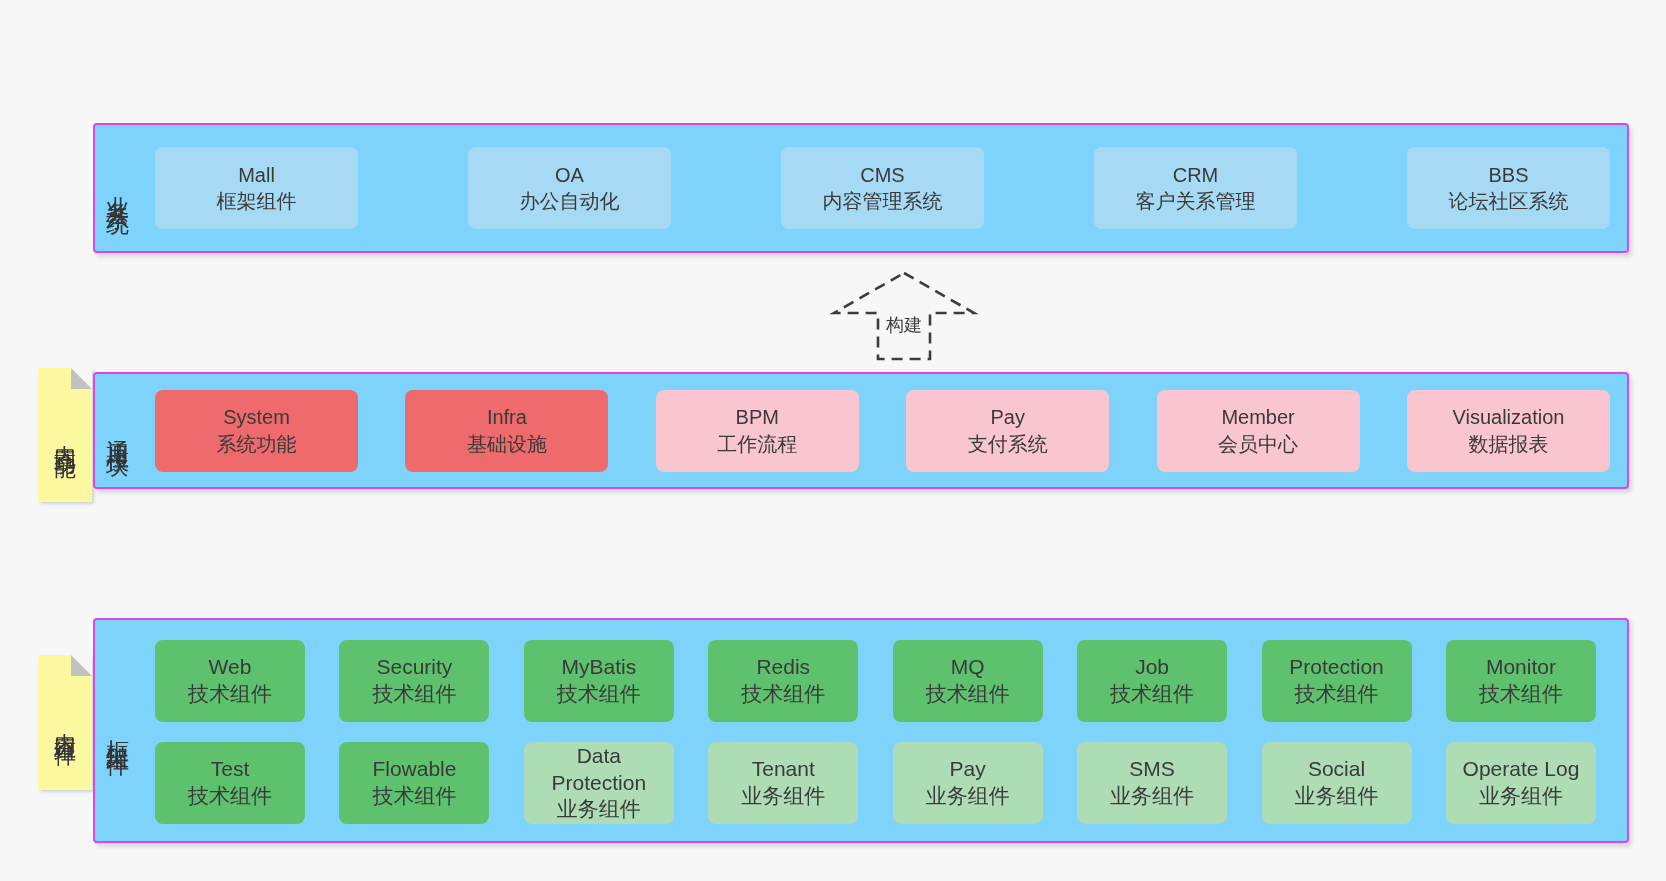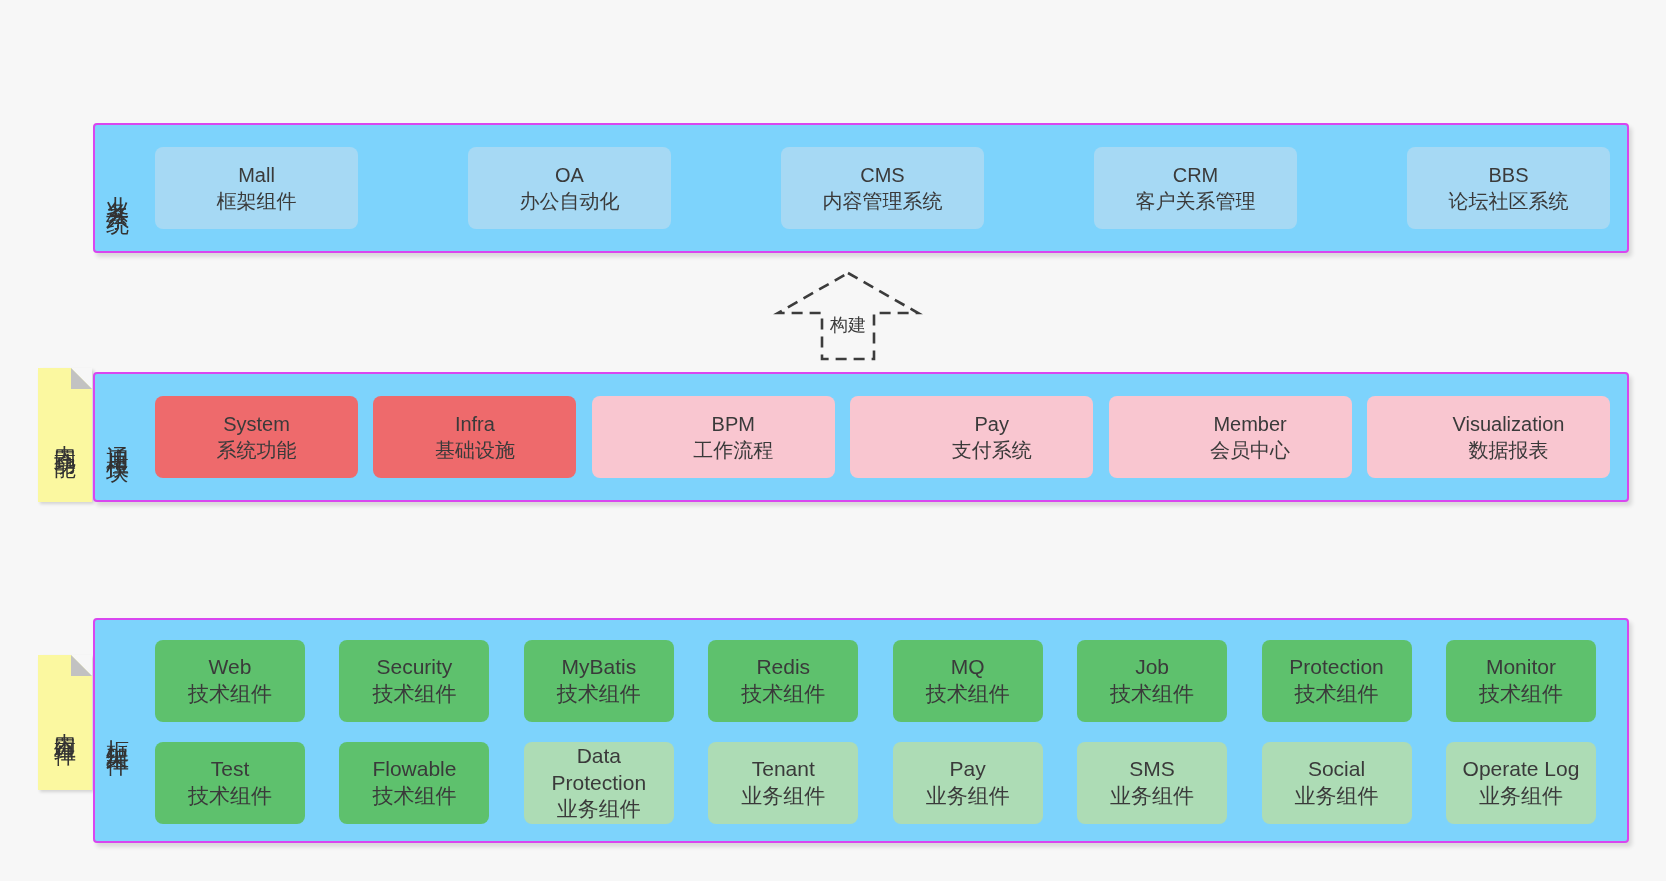--- a/index.html
+++ b/index.html
@@ -17,21 +17,21 @@
   .band{
     position:absolute;
     left:93px;width:1536px;
     background:#7dd3fc;
     border:2px solid #d946ef;
     border-radius:4px;
     box-shadow:3px 4px 4px rgba(0,0,0,0.12);
     box-sizing:border-box;
   }
   .band-business{top:123px;height:130px;}
-  .band-modules{top:372px;height:130px;}
+  .band-modules{top:372px;height:117px;}
   .band-framework{top:618px;height:225px;}
 
   .band-label{
     position:absolute;left:11px;top:50%;
     transform:translateY(-50%);
     writing-mode:vertical-rl;text-orientation:upright;
     font-size:23px;letter-spacing:5px;color:#333;
     line-height:1;
   }
 
@@ -54,21 +54,21 @@
     text-align:center;
     line-height:1.32;
     font-size:20px;
     color:#3a3a3a;
   }
   .band-business .box,.band-modules .box{width:203px;height:82px;flex:none;}
   .band-framework .box{width:150px;height:82px;flex:none;font-size:21px;line-height:1.28;}
   .box .t{white-space:normal;padding:0 6px;}
   .blue{background:#a6d9f4;}
   .red{background:#ee6a6c;}
-  .pink{background:#f9c6d0;padding-left:40px;}
+  .pink{background:#f9c6d0;}
   .gdark{background:#5ec16d;}
   .glight{background:#addcb5;}
 
   
   .sticky{
     position:absolute;width:54px;
     background:#fbf8a0;
     box-shadow:2px 2px 3px rgba(0,0,0,0.15);
     display:flex;align-items:center;justify-content:center;
   }
@@ -79,21 +79,21 @@
   }
   .sticky .fold-cut{background:#f7f7f7;clip-path:polygon(0 0,100% 0,100% 100%);}
   .sticky .fold{background:#c2c2c2;clip-path:polygon(0 0,100% 100%,0 100%);}
   .sticky-label{
     writing-mode:vertical-rl;text-orientation:upright;
     font-size:22px;letter-spacing:4px;color:#333;line-height:1;
   }
 
   
   .arrow{position:absolute;width:160px;height:92px;}
-  .arrow-build{left:768px;top:270px;}
+  .arrow-build{left:824px;top:270px;}
   .arrow-implement{left:800px;top:516px;}
   .arrow svg{position:absolute;inset:0;overflow:visible;}
   .arrow-label{
     position:absolute;left:50%;top:42px;transform:translateX(-50%);
     background:#f7f7f7;padding:1px 4px;
     font-size:18px;color:#3a3a3a;white-space:nowrap;
   }
 </style>
 </head>
 <body>

